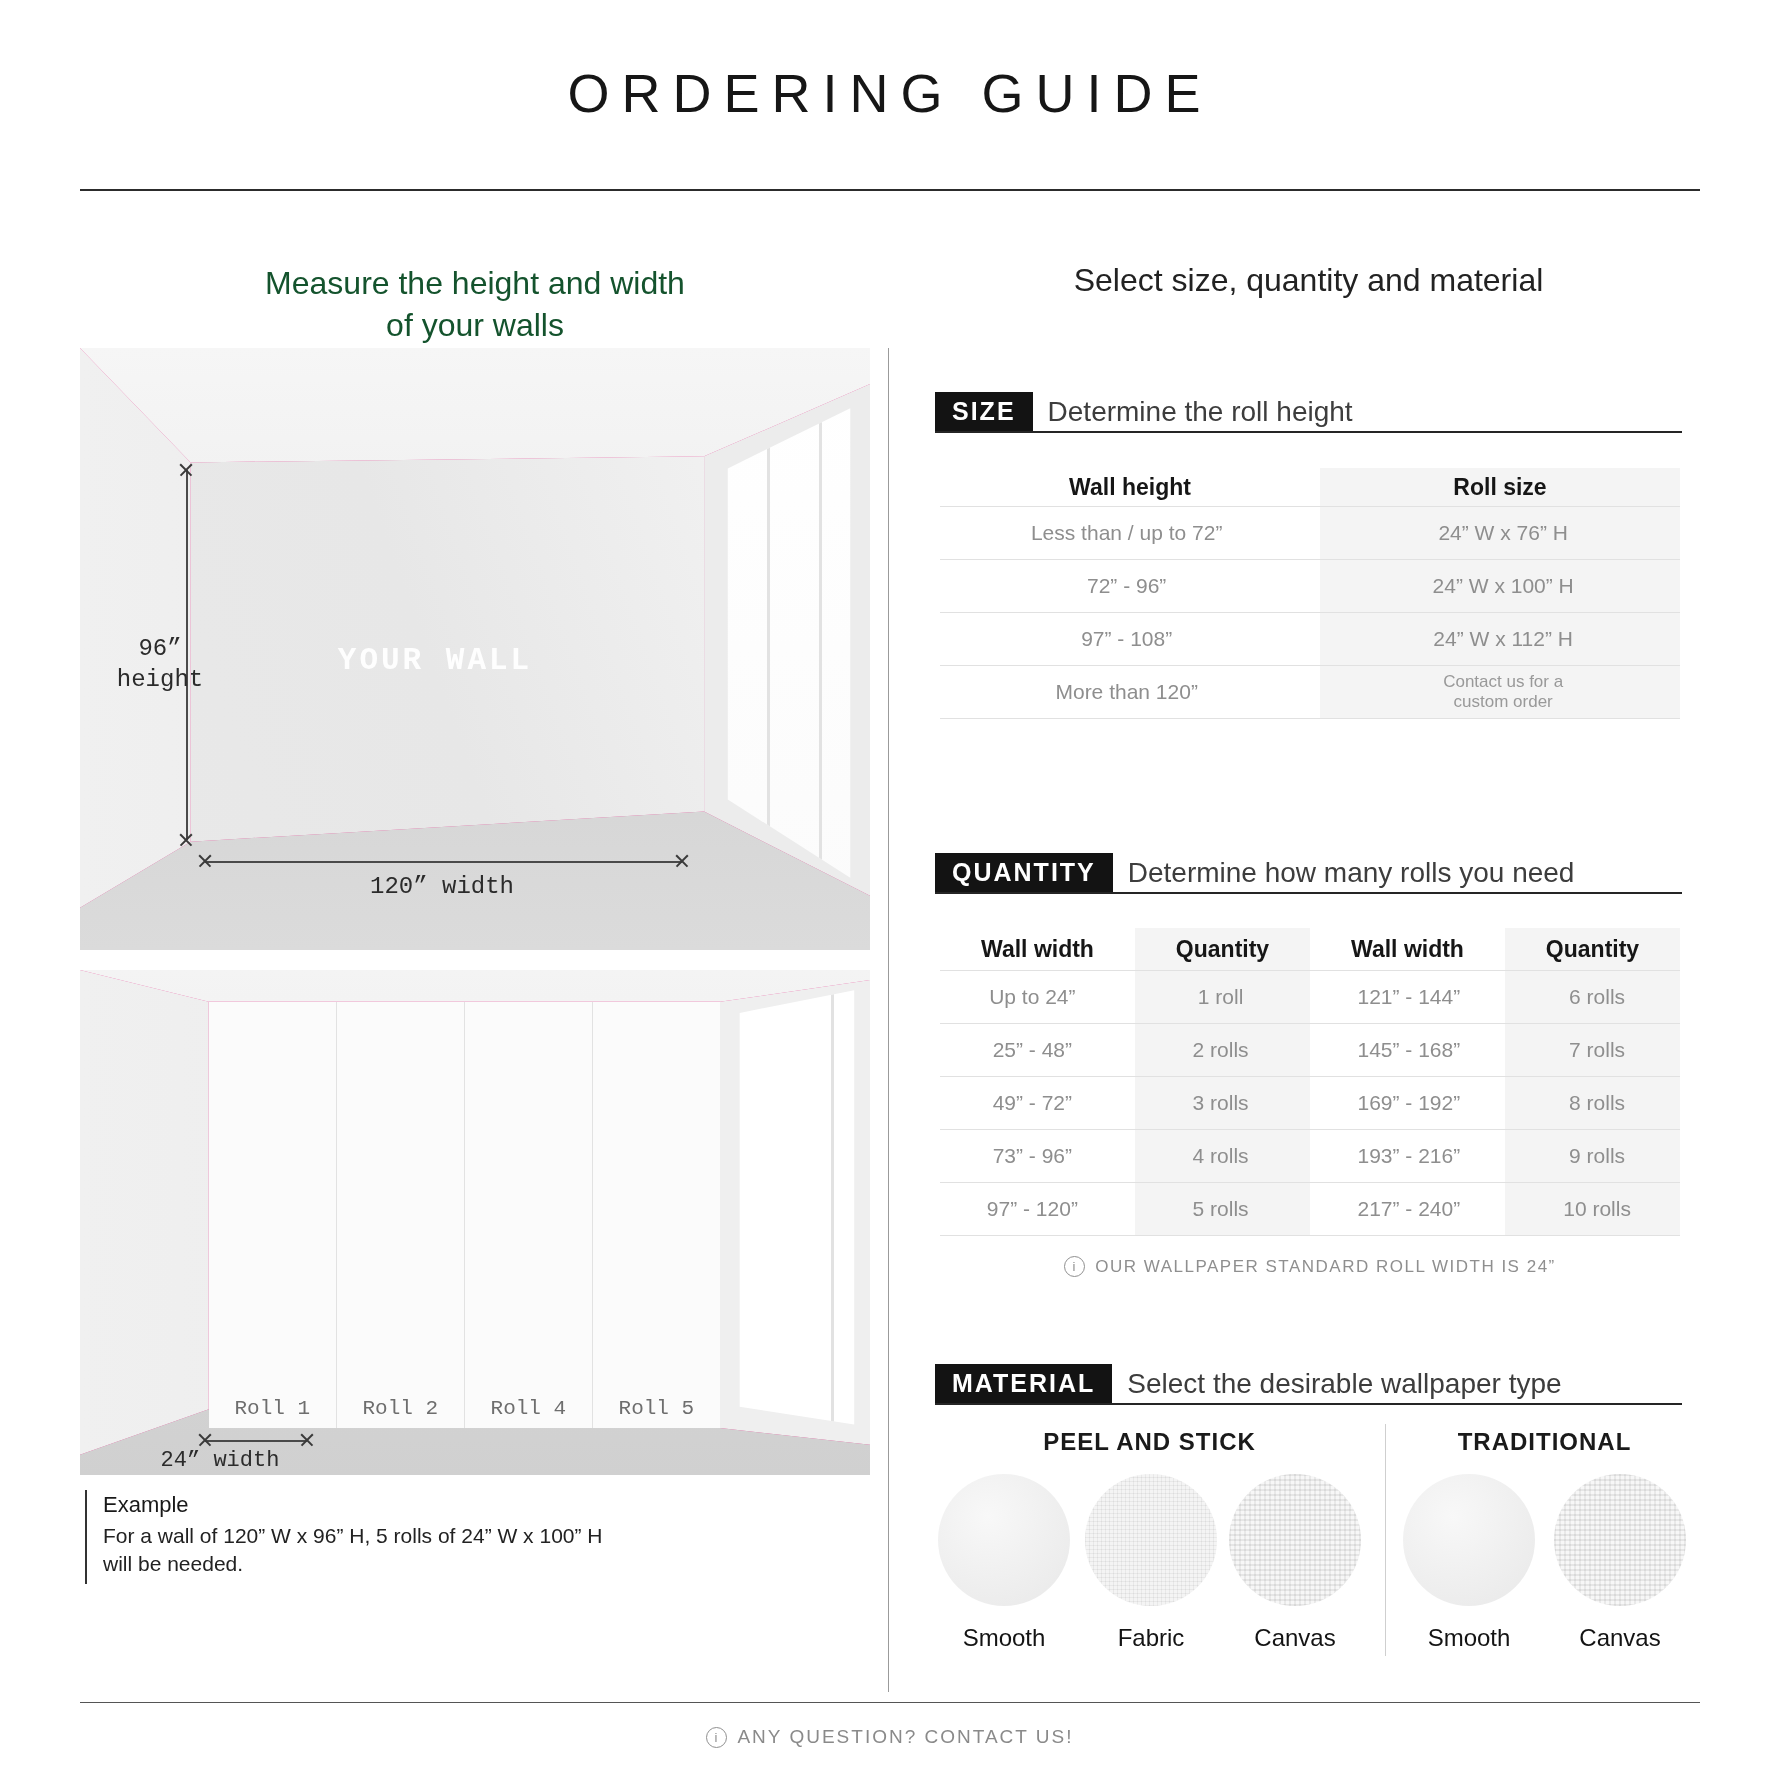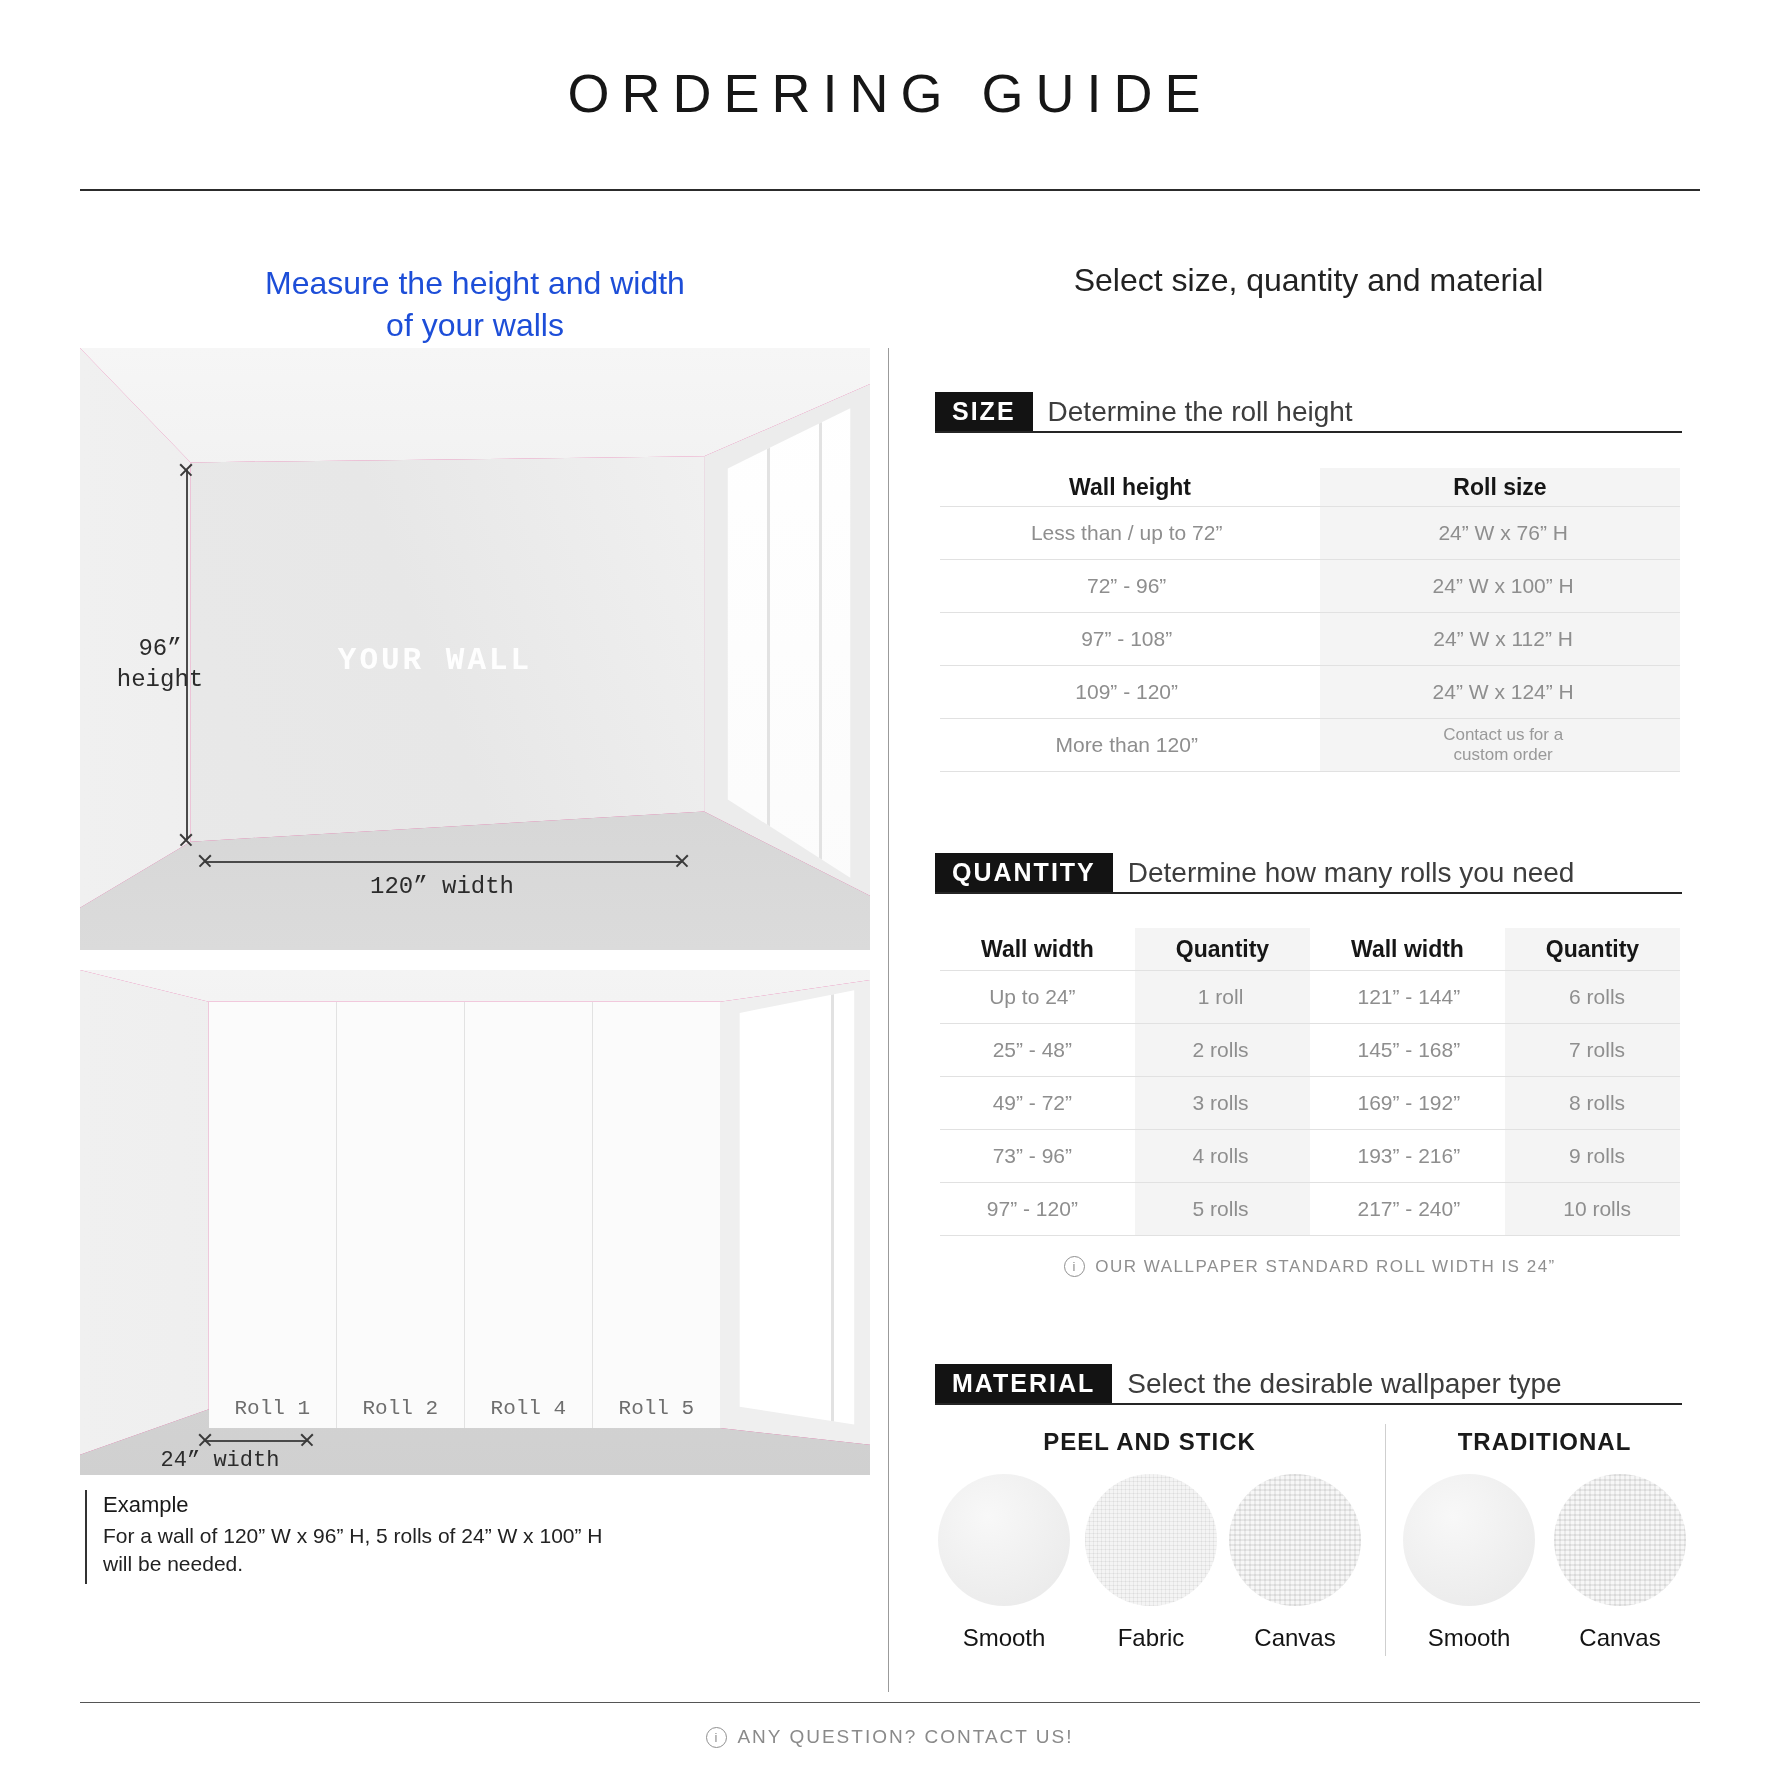--- a/index.html
+++ b/index.html
@@ -5,21 +5,21 @@
   html,body{margin:0;padding:0;background:#fff;}
   #canvas{position:relative;width:1780px;height:1780px;background:#ffffff;
           font-family:"Liberation Sans",sans-serif;color:#1c1c1c;overflow:hidden;}
   .abs{position:absolute;}
 
   
   #title{left:0;top:62px;width:100%;text-align:center;font-size:54px;font-weight:300;
          letter-spacing:12px;color:#161616;}
   #header-rule{left:80px;top:189px;width:1620px;height:2px;background:#2c2c2c;}
   #left-heading{left:80px;top:262px;width:790px;text-align:center;font-size:32px;
-                line-height:42px;color:#1d4ed8;}
+                line-height:42px;color:#14532d;}
   #right-heading{left:935px;top:262px;width:747px;text-align:center;font-size:32px;color:#222;}
   #col-sep{left:888px;top:348px;width:1px;height:1344px;background:#9b9b9b;}
 
   
   .room{overflow:hidden;background:#ec4899;font-family:Liberation Mono, monospace;}
   #room1{left:80px;top:348px;width:790px;height:602px;}
   #room2{left:80px;top:970px;width:790px;height:505px;}
   .face{position:absolute;left:0;top:0;width:100%;height:100%;}
   .ceil1{clip-path:polygon(0 0,100% 0,100% 6%,79% 18%,14% 19%);
          background:linear-gradient(180deg,#f6f6f6 0%,#e2e2e2 100%);}
@@ -213,24 +213,20 @@
     </div>
     <div class="t-row">
       <div class="cell c1">72” - 96”</div>
       <div class="cell c2">24” W x 100” H</div>
     </div>
     <div class="t-row">
       <div class="cell c1">97” - 108”</div>
       <div class="cell c2">24” W x 112” H</div>
     </div>
     <div class="t-row">
-      <div class="cell c1">109” - 120”</div>
-      <div class="cell c2">24” W x 124” H</div>
-    </div>
-    <div class="t-row">
       <div class="cell c1">More than 120”</div>
       <div class="cell c2">
         <span class="small2">Contact us for a</span>
         <span class="small2">custom order</span>
       </div>
     </div>
   </div>
 
   <div id="qty-head" class="abs sec-head">
     <div class="badge">QUANTITY</div>

